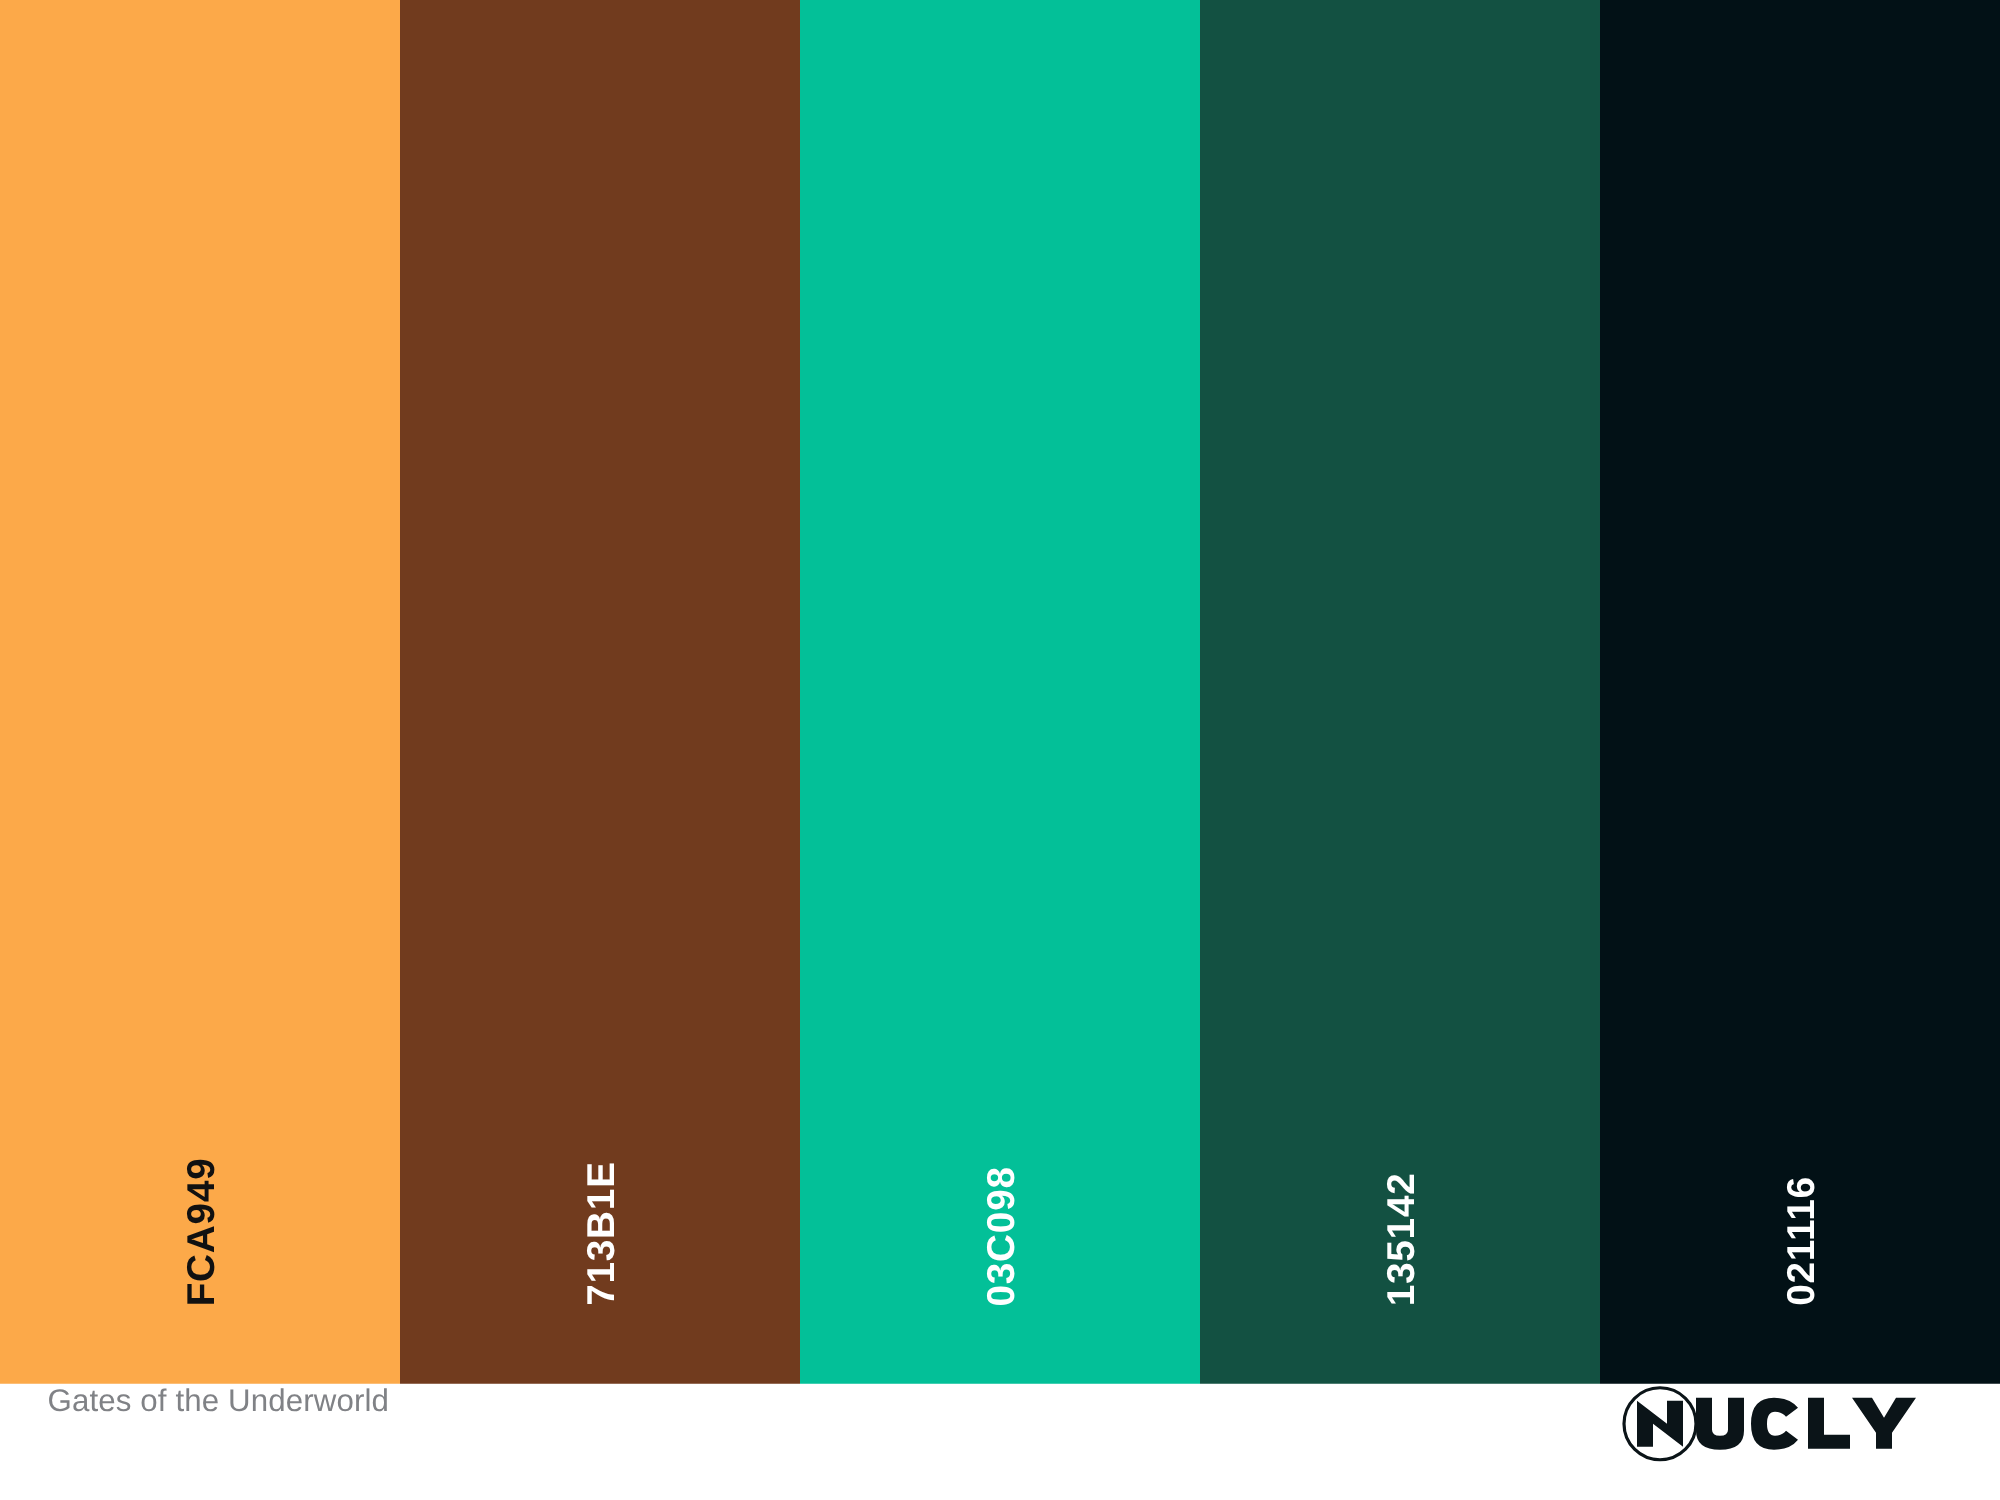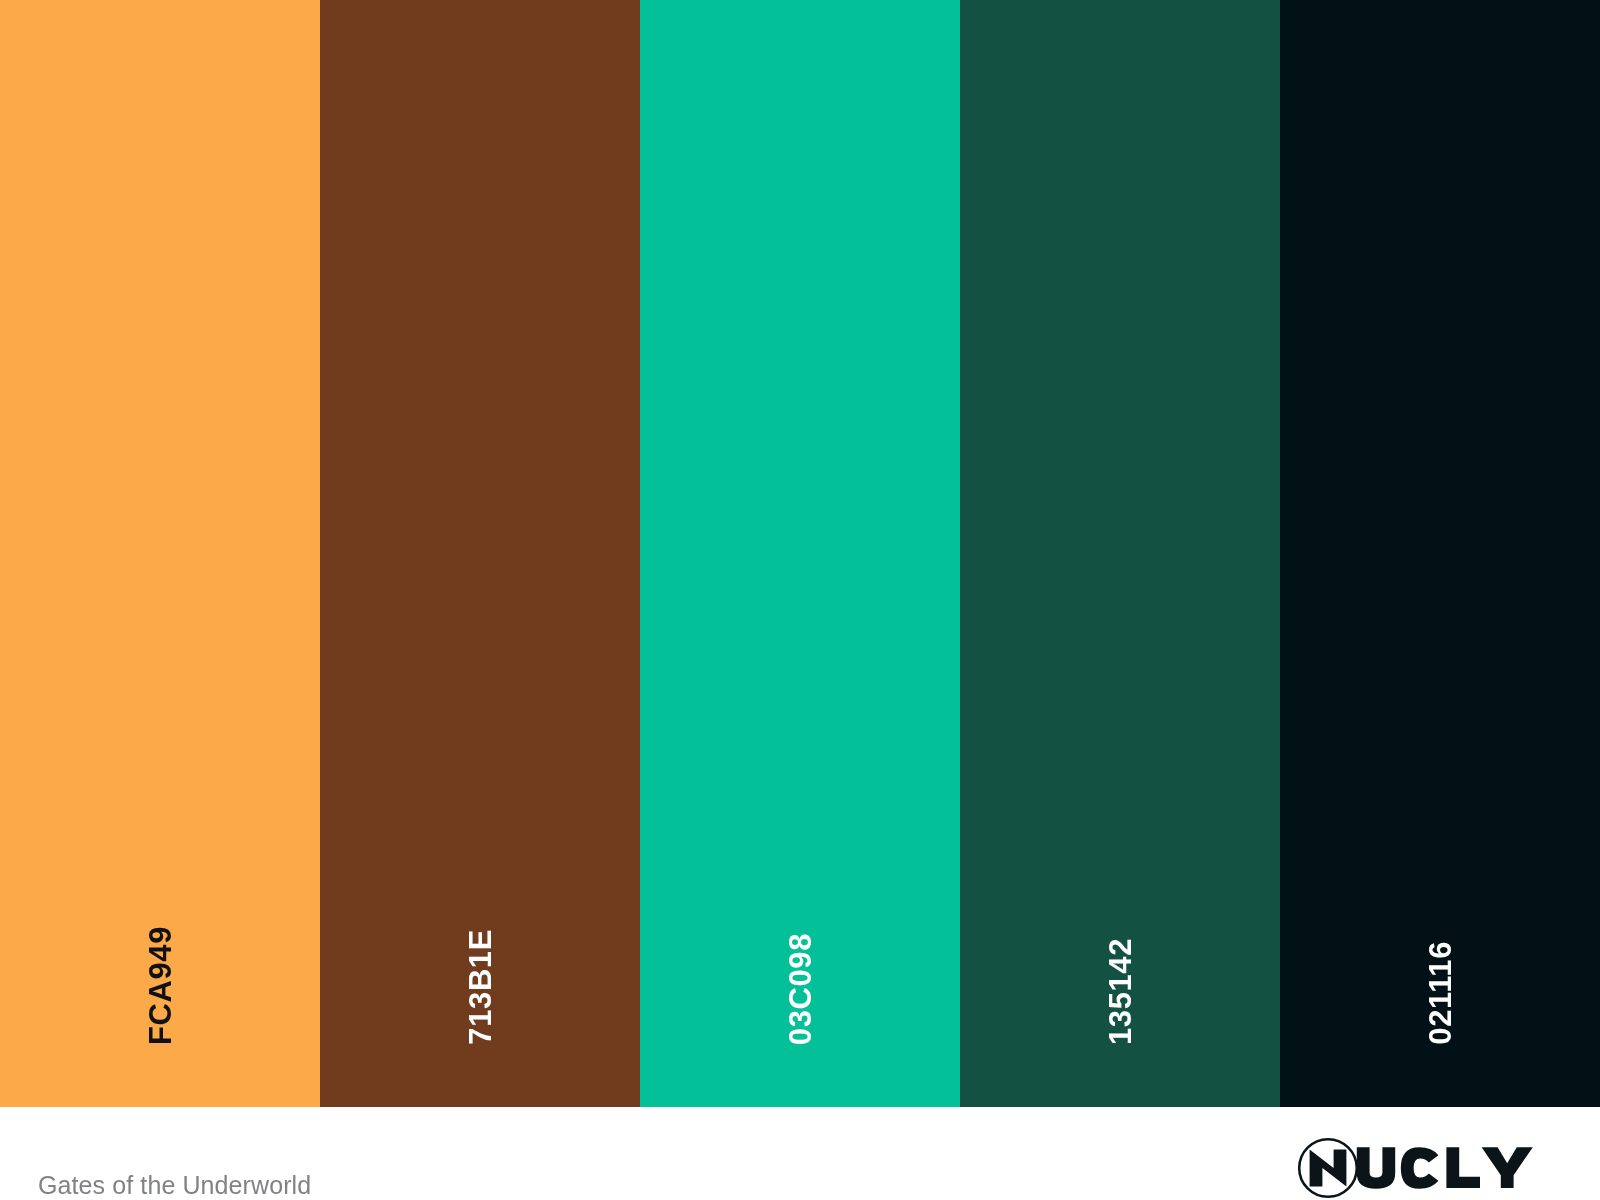--- a/index.html
+++ b/index.html
@@ -60,21 +60,21 @@
     white-space: nowrap;
     user-select: none;
   }
 
   
   #footer-bar {
     flex: 1 1 auto;
     width: 1600px;
     background: #ffffff;
     display: flex;
-    align-items: flex-end;
+    align-items: flex-start;
     justify-content: space-between;
     padding: 0 40px 0 38px;
   }
 
   #footer-title {
     font-family: "Liberation Sans", sans-serif;
     font-size: 25px;
     font-weight: normal;
     color: #808286;
     letter-spacing: 0.1px;

